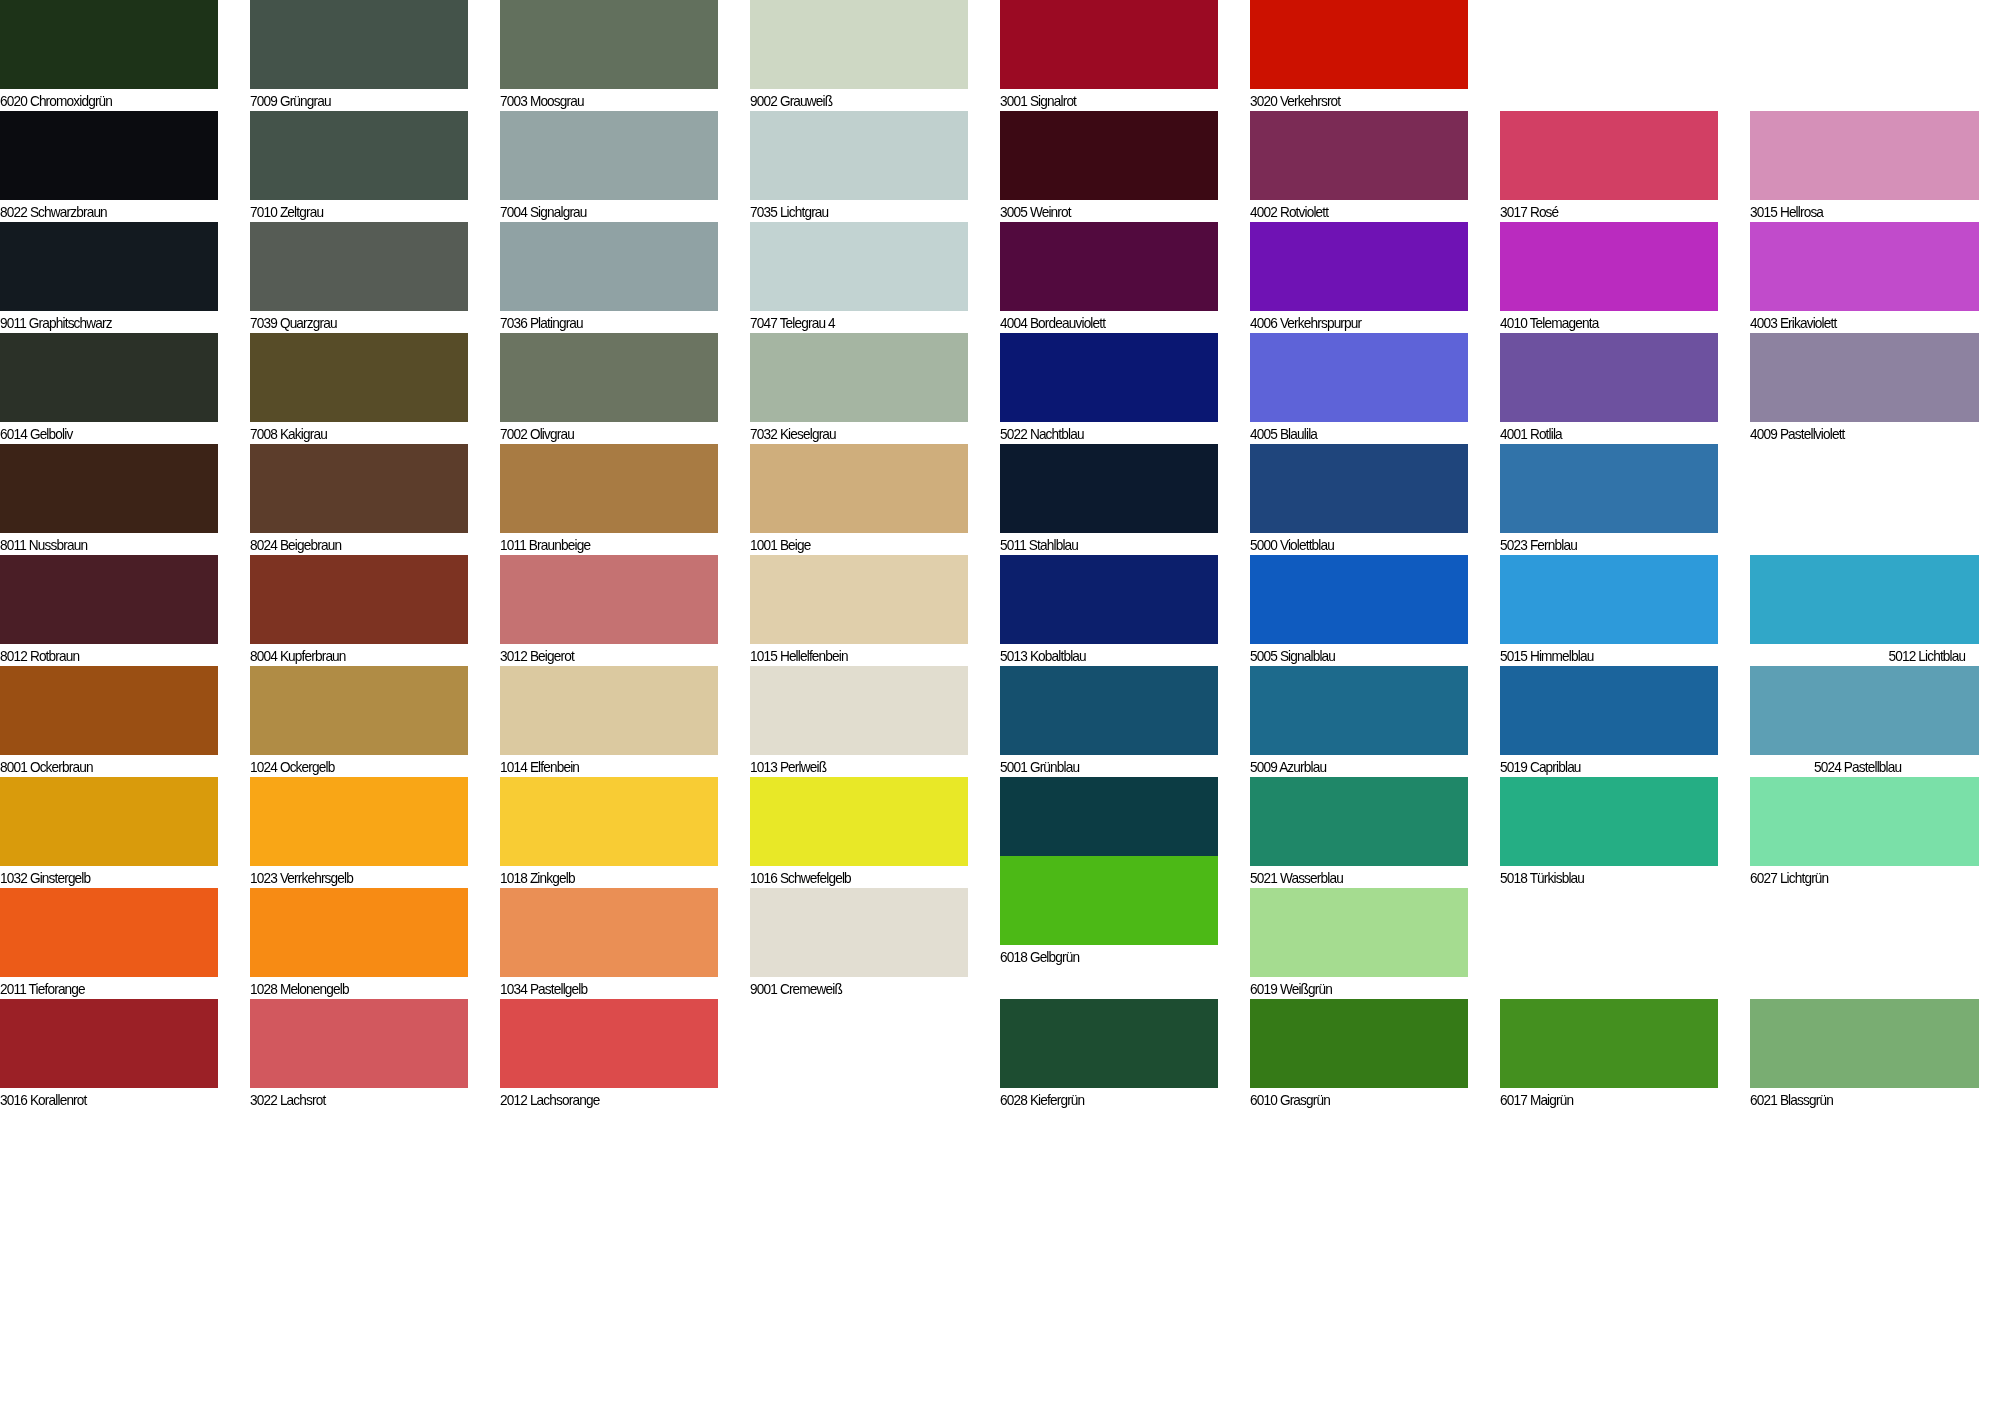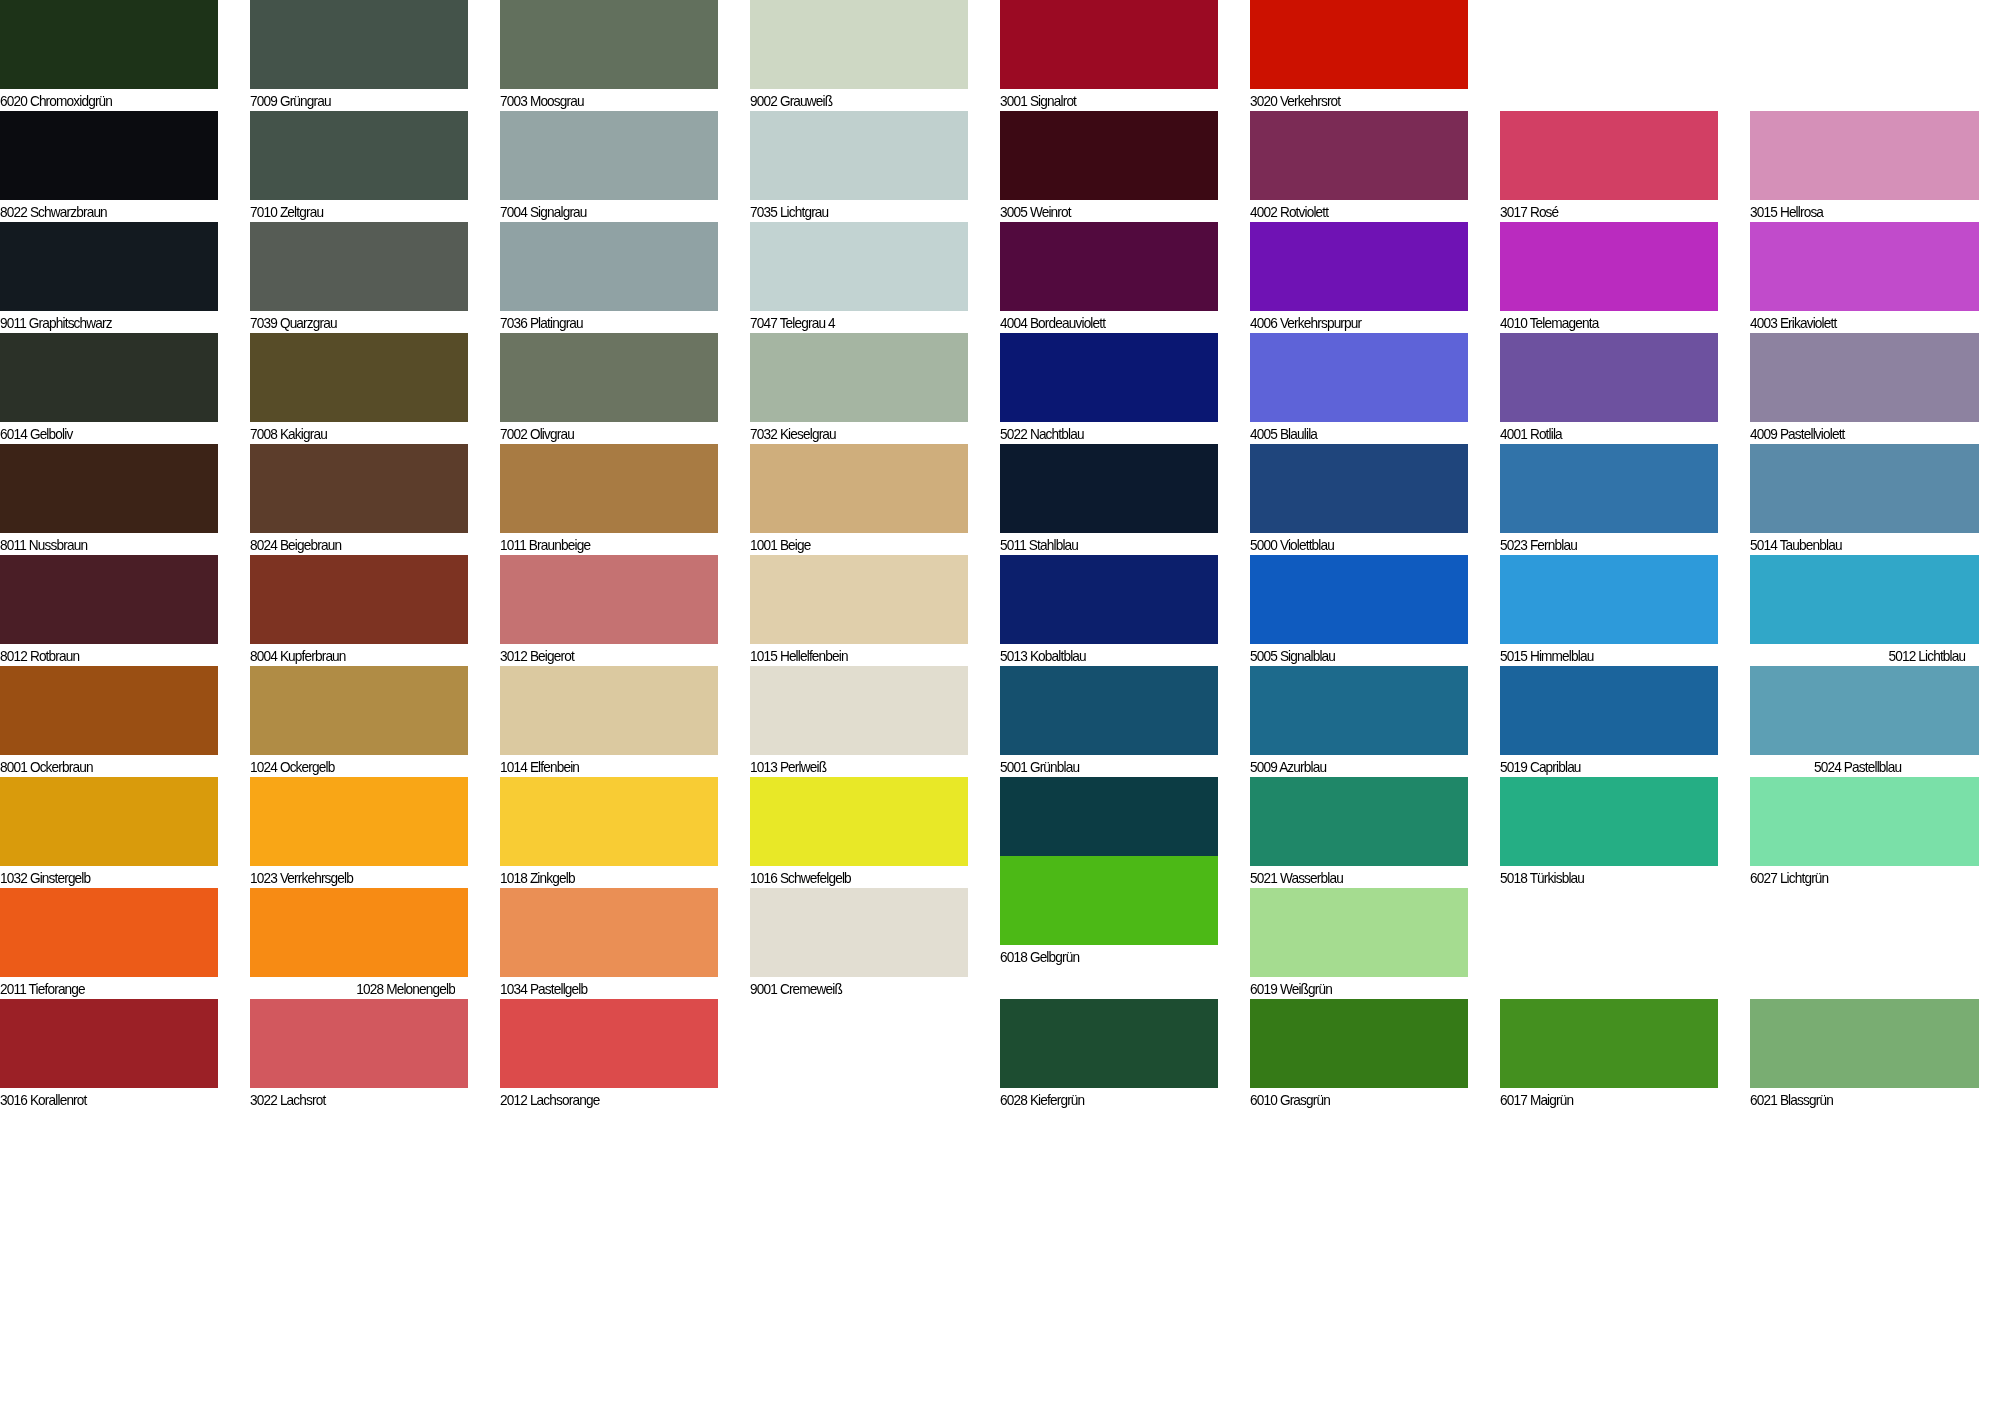--- a/index.html
+++ b/index.html
@@ -182,24 +182,20 @@
       <div class="label" style="height: 22px; line-height: 22px;">5011 Stahlblau</div>
     </div>
     <div class="cell" style="left: 1250px; top: 444px;">
       <div class="swatch" title="5000 Violettblau" style="background: rgb(31, 69, 124); height: 89px;"></div>
       <div class="label" style="height: 22px; line-height: 22px;">5000 Violettblau</div>
     </div>
     <div class="cell" style="left: 1500px; top: 444px;">
       <div class="swatch" title="5023 Fernblau" style="background: rgb(49, 115, 169); height: 89px;"></div>
       <div class="label" style="height: 22px; line-height: 22px;">5023 Fernblau</div>
     </div>
-    <div class="cell wide" style="left: 1750px; top: 444px;">
-      <div class="swatch" title="5014 Taubenblau" style="background: rgb(90, 138, 168); height: 89px;"></div>
-      <div class="label" style="height: 22px; line-height: 22px;">5014 Taubenblau</div>
-    </div>
     <div class="cell" style="left: 0px; top: 555px;">
       <div class="swatch" title="8012 Rotbraun" style="background: rgb(74, 30, 38); height: 89px;"></div>
       <div class="label" style="height: 22px; line-height: 22px;">8012 Rotbraun</div>
     </div>
     <div class="cell" style="left: 250px; top: 555px;">
       <div class="swatch" title="8004 Kupferbraun" style="background: rgb(125, 51, 34); height: 89px;"></div>
       <div class="label" style="height: 22px; line-height: 22px;">8004 Kupferbraun</div>
     </div>
     <div class="cell" style="left: 500px; top: 555px;">
       <div class="swatch" title="3012 Beigerot" style="background: rgb(197, 114, 114); height: 89px;"></div>
@@ -286,21 +282,21 @@
       <div class="label" style="height: 22px; line-height: 22px;">5018 Türkisblau</div>
     </div>
     <div class="cell wide" style="left: 1750px; top: 777px;">
       <div class="swatch" title="6027 Lichtgrün" style="background: rgb(122, 224, 168); height: 89px;"></div>
       <div class="label" style="height: 22px; line-height: 22px;">6027 Lichtgrün</div>
     </div>
     <div class="cell" style="left: 0px; top: 888px;">
       <div class="swatch" title="2011 Tieforange" style="background: rgb(236, 91, 24); height: 89px;"></div>
       <div class="label" style="height: 22px; line-height: 22px;">2011 Tieforange</div>
     </div>
-    <div class="cell" style="left: 250px; top: 888px; text-align: right;">
+    <div class="cell" style="left: 250px; top: 888px;">
       <div class="swatch" title="1028 Melonengelb" style="background: rgb(247, 139, 20); height: 89px;"></div>
       <div class="label" style="height: 22px; line-height: 22px;">1028 Melonengelb</div>
     </div>
     <div class="cell" style="left: 500px; top: 888px;">
       <div class="swatch" title="1034 Pastellgelb" style="background: rgb(234, 143, 85); height: 89px;"></div>
       <div class="label" style="height: 22px; line-height: 22px;">1034 Pastellgelb</div>
     </div>
     <div class="cell" style="left: 750px; top: 888px;">
       <div class="swatch" title="9001 Cremeweiß" style="background: rgb(226, 222, 210); height: 89px;"></div>
       <div class="label" style="height: 22px; line-height: 22px;">9001 Cremeweiß</div>

